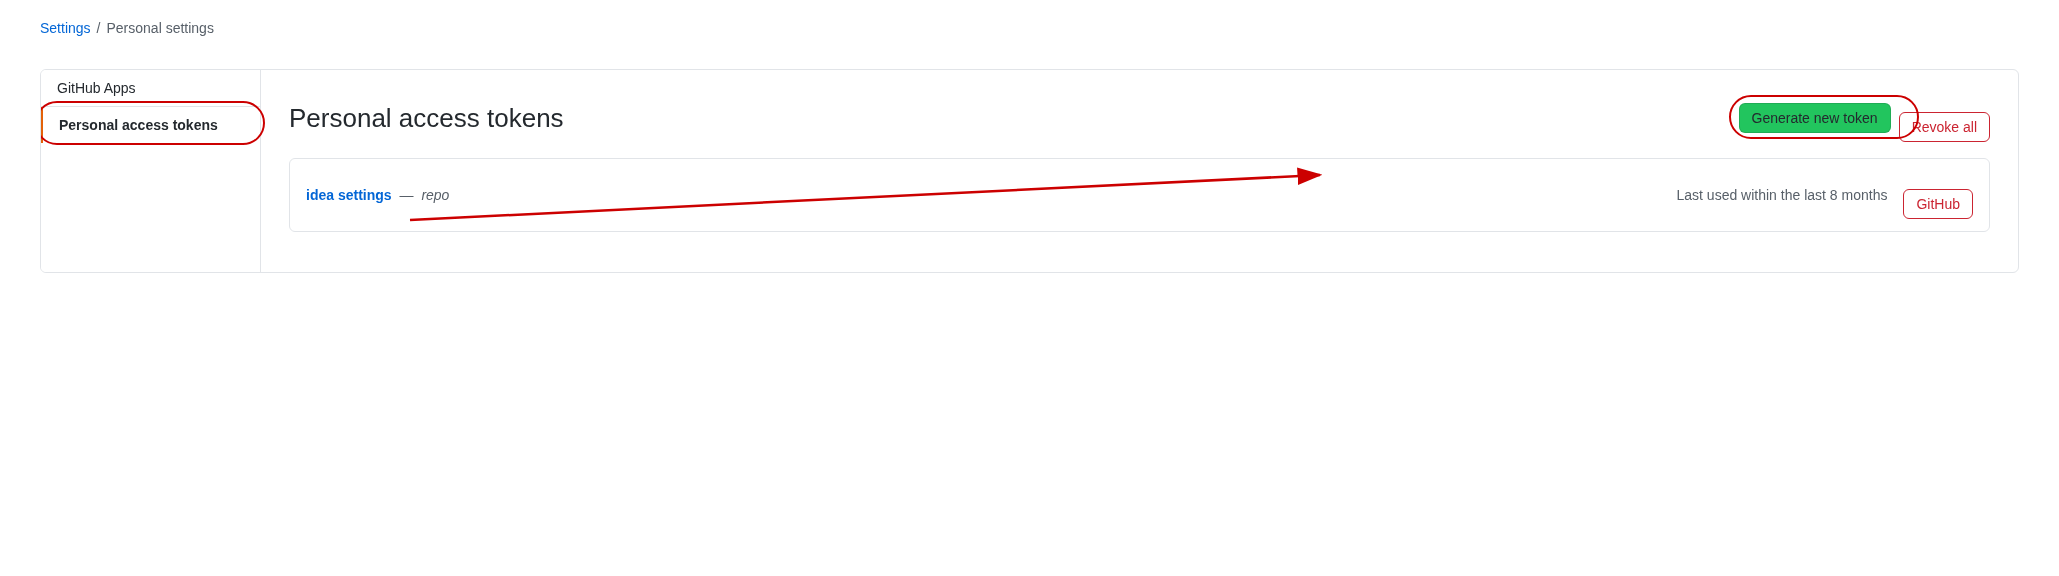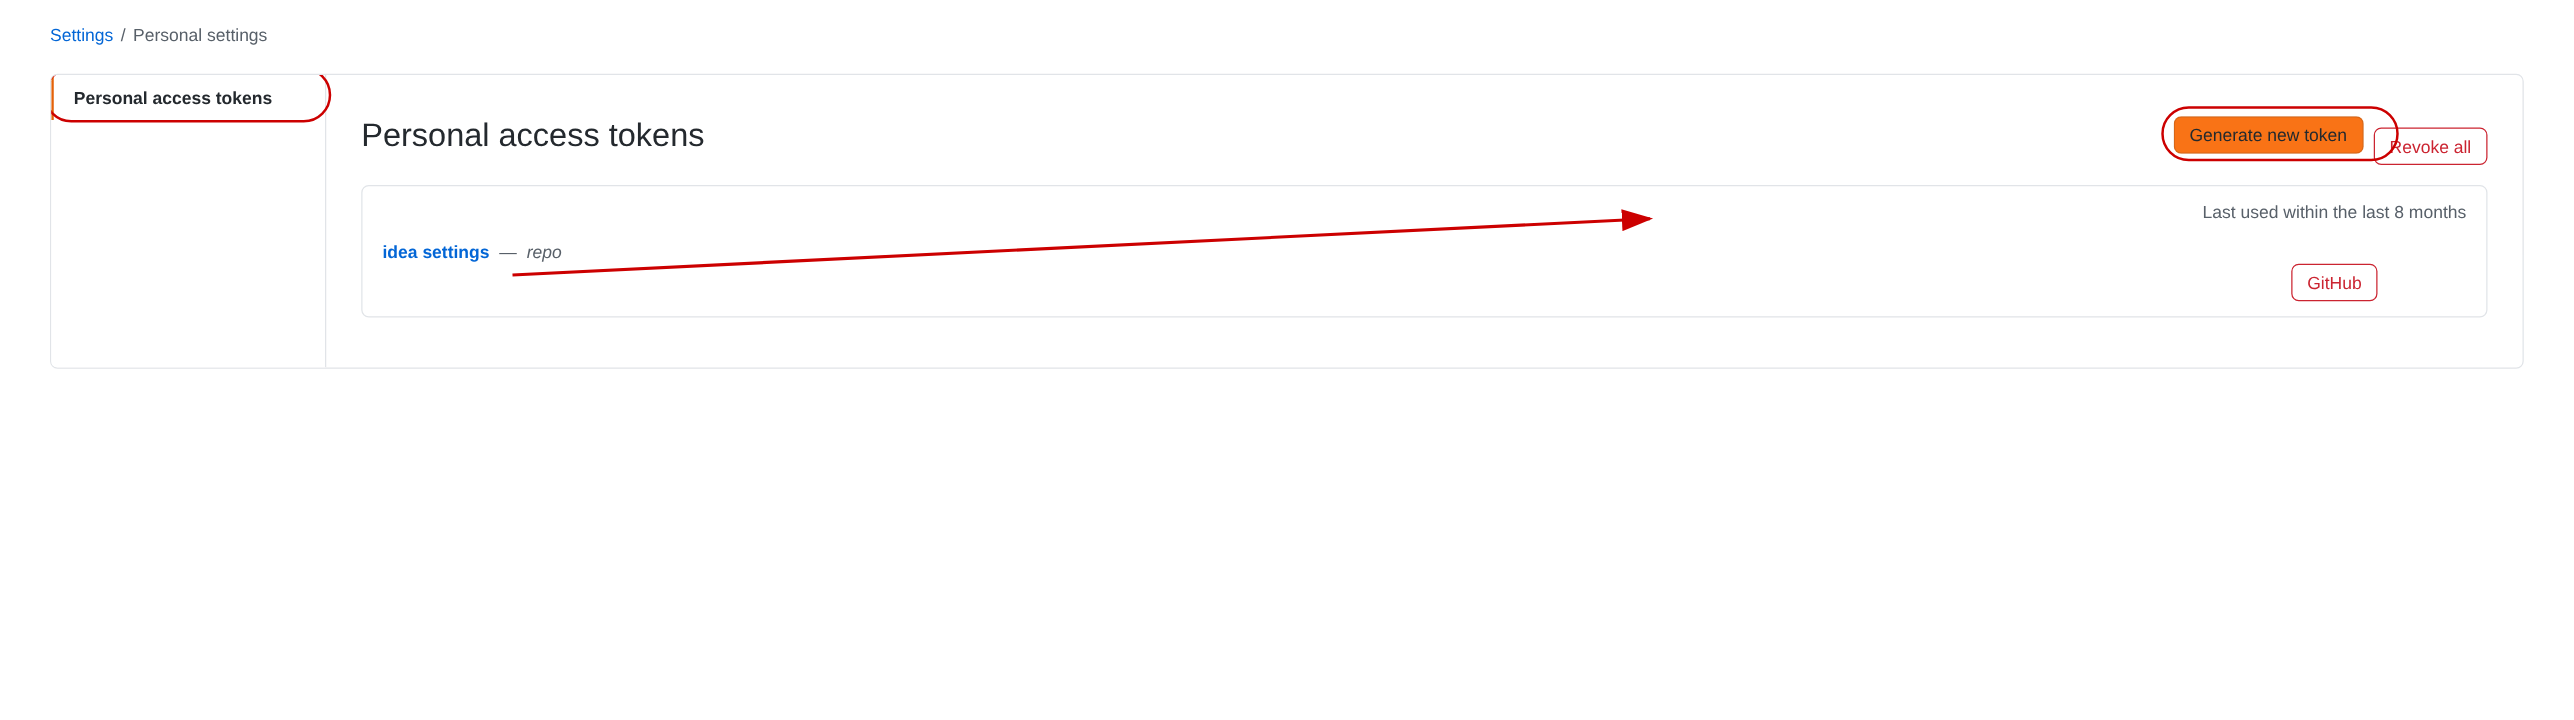--- a/index.html
+++ b/index.html
@@ -13,21 +13,21 @@
       font-size: 14px;
       color: #24292e;
       background: #fff;
       padding: 20px 40px;
     }
 
     .breadcrumb {
       display: flex;
       align-items: center;
       gap: 6px;
-      margin-bottom: 23px;
+      margin-bottom: 33px;
       font-size: 14px;
     }
 
     .breadcrumb-settings {
       color: #0366d6;
       text-decoration: none;
       cursor: pointer;
     }
 
     .breadcrumb-separator {
@@ -104,21 +104,21 @@
       font-size: 14px;
       font-weight: 500;
       border-radius: 6px;
       cursor: pointer;
       border: 1px solid;
       text-decoration: none;
       white-space: nowrap;
     }
 
     .btn-default {
-      background: #f97316;
+      background: #22c55e;
       border-color: rgba(27,31,35,0.15);
       color: #24292e;
     }
 
     .btn-danger-outline {
       background: #fff;
       border-color: #cb2431;
       color: #cb2431;
       margin-top: 18px;
     }
@@ -162,21 +162,20 @@
 
     .token-meta {
       color: #586069;
       font-size: 14px;
     }
 
     .token-row-right {
       display: flex;
       align-items: center;
       gap: 16px;
-      flex-direction: column;
     }
 
     .footer-text {
       font-size: 13px;
       color: #586069;
       line-height: 1.6;
     }
 
     
     .annotation-layer {
@@ -230,20 +229,23 @@
 
   <nav class="breadcrumb">
     <a class="breadcrumb-settings">Settings</a>
     <span class="breadcrumb-separator">/</span>
     <span class="breadcrumb-current">Personal settings</span>
   </nav>
 
   <div class="main-layout">
 
     <nav class="sidebar">
+      <div class="sidebar-item">
+        <span>GitHub Apps</span>
+      </div>
       <div class="sidebar-item active sidebar-item-circled" style="position:relative;">
         <span>Personal access tokens</span>
         <div class="circle-sidebar"></div>
       </div>
     </nav>
 
     <div class="content">
 
       <div class="content-header">
         <h1 class="page-title">Personal access tokens</h1>

